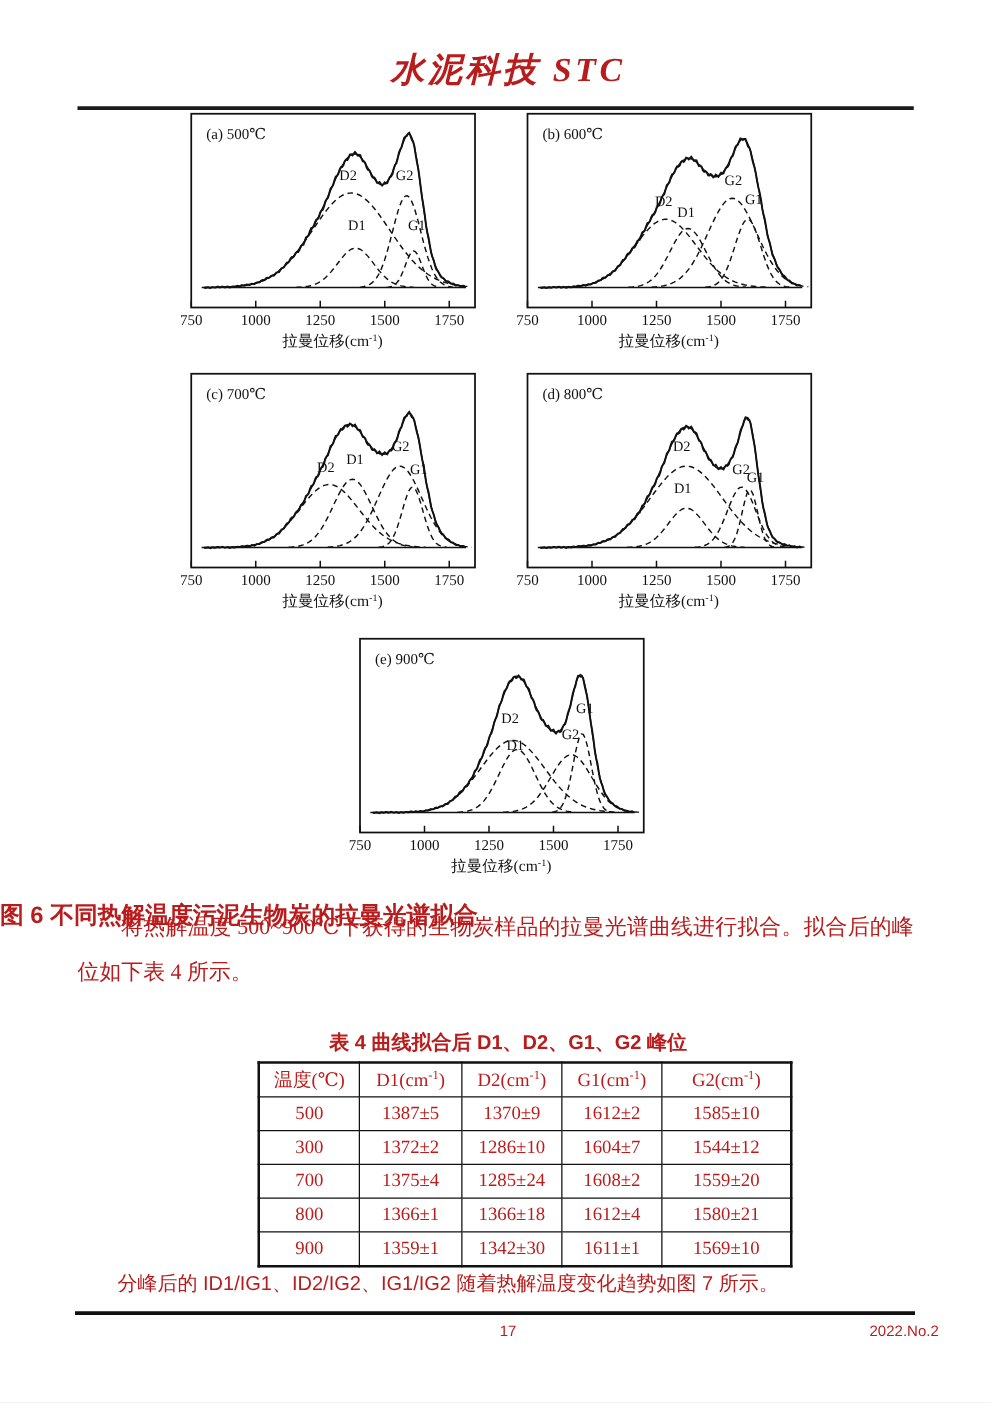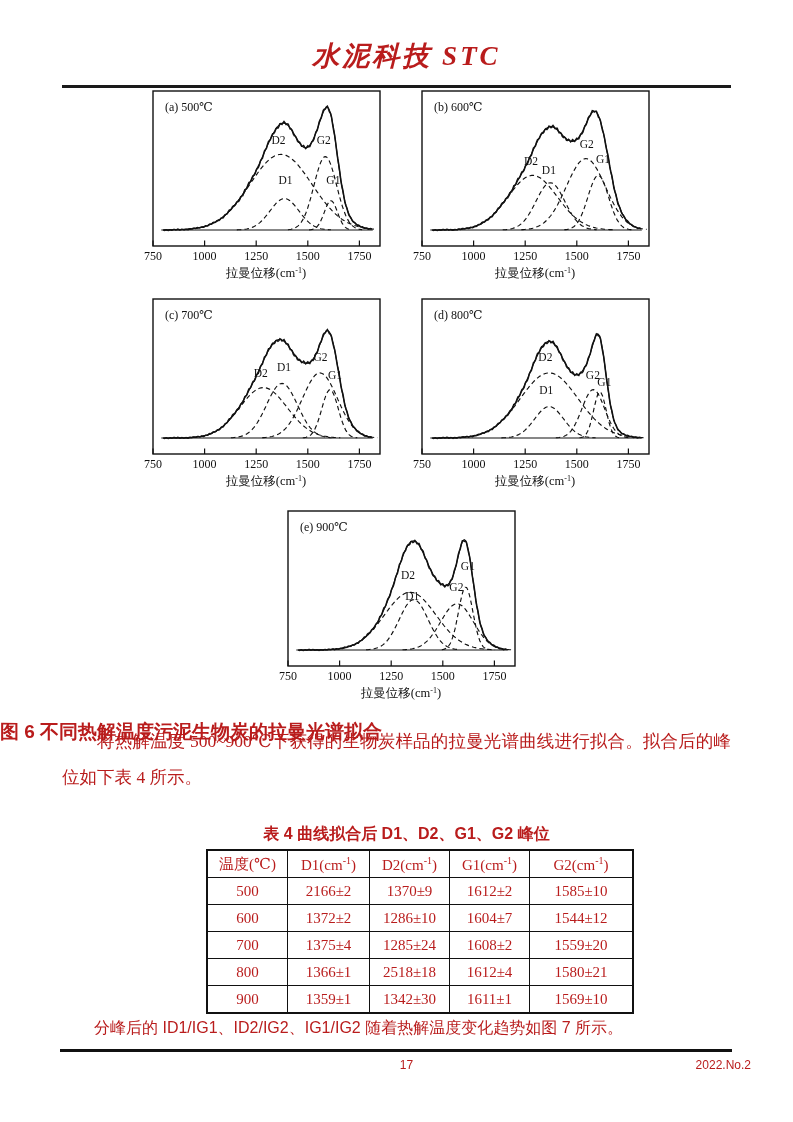--- a/index.html
+++ b/index.html
@@ -194,43 +194,43 @@
           <th>温度(℃)</th>
           <th>D1(cm<sup>-1</sup>)</th>
           <th>D2(cm<sup>-1</sup>)</th>
           <th>G1(cm<sup>-1</sup>)</th>
           <th>G2(cm<sup>-1</sup>)</th>
         </tr>
       </thead>
     <tbody id="t4-body">
         <tr>
           <td>500</td>
-          <td>2166±2</td>
+          <td>1387±5</td>
           <td>1370±9</td>
           <td>1612±2</td>
           <td>1585±10</td>
         </tr>
         <tr>
-          <td>600</td>
+          <td>300</td>
           <td>1372±2</td>
           <td>1286±10</td>
           <td>1604±7</td>
           <td>1544±12</td>
         </tr>
         <tr>
           <td>700</td>
           <td>1375±4</td>
           <td>1285±24</td>
           <td>1608±2</td>
           <td>1559±20</td>
         </tr>
         <tr>
           <td>800</td>
           <td>1366±1</td>
-          <td>2518±18</td>
+          <td>1366±18</td>
           <td>1612±4</td>
           <td>1580±21</td>
         </tr>
         <tr>
           <td>900</td>
           <td>1359±1</td>
           <td>1342±30</td>
           <td>1611±1</td>
           <td>1569±10</td>
         </tr>

